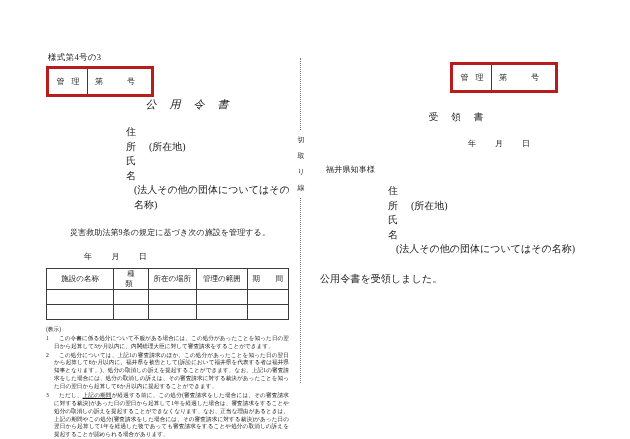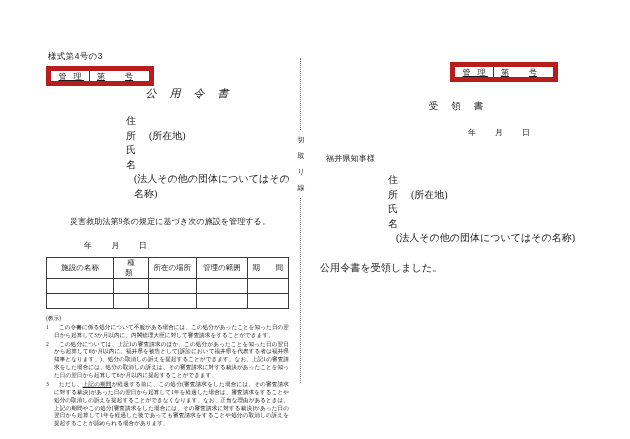--- a/index.html
+++ b/index.html
@@ -27,31 +27,29 @@
     top: 52px;
     width: 248px;
     height: 340px;
   }
 
   .form-code {
     font-size: 8.5px;
     letter-spacing: 0.3px;
     line-height: 1.2;
     margin: 0 0 4px 2px;
-    font-family: Liberation Mono, monospace;
   }
 
   
   .num-box {
-    border: 5px solid #b91c1c;
+    border: 3px solid #b91c1c;
     display: flex;
     width: 108px;
-    height: 20px;
+    height: 31px;
     box-sizing: border-box;
-    text-decoration: underline;
   }
   .num-box .cell-kanri {
     width: 38px;
     border-right: 1px solid #3b3b3b;
     display: flex;
     align-items: center;
     justify-content: center;
     font-size: 8px;
     letter-spacing: 2.5px;
     text-indent: 2.5px;

